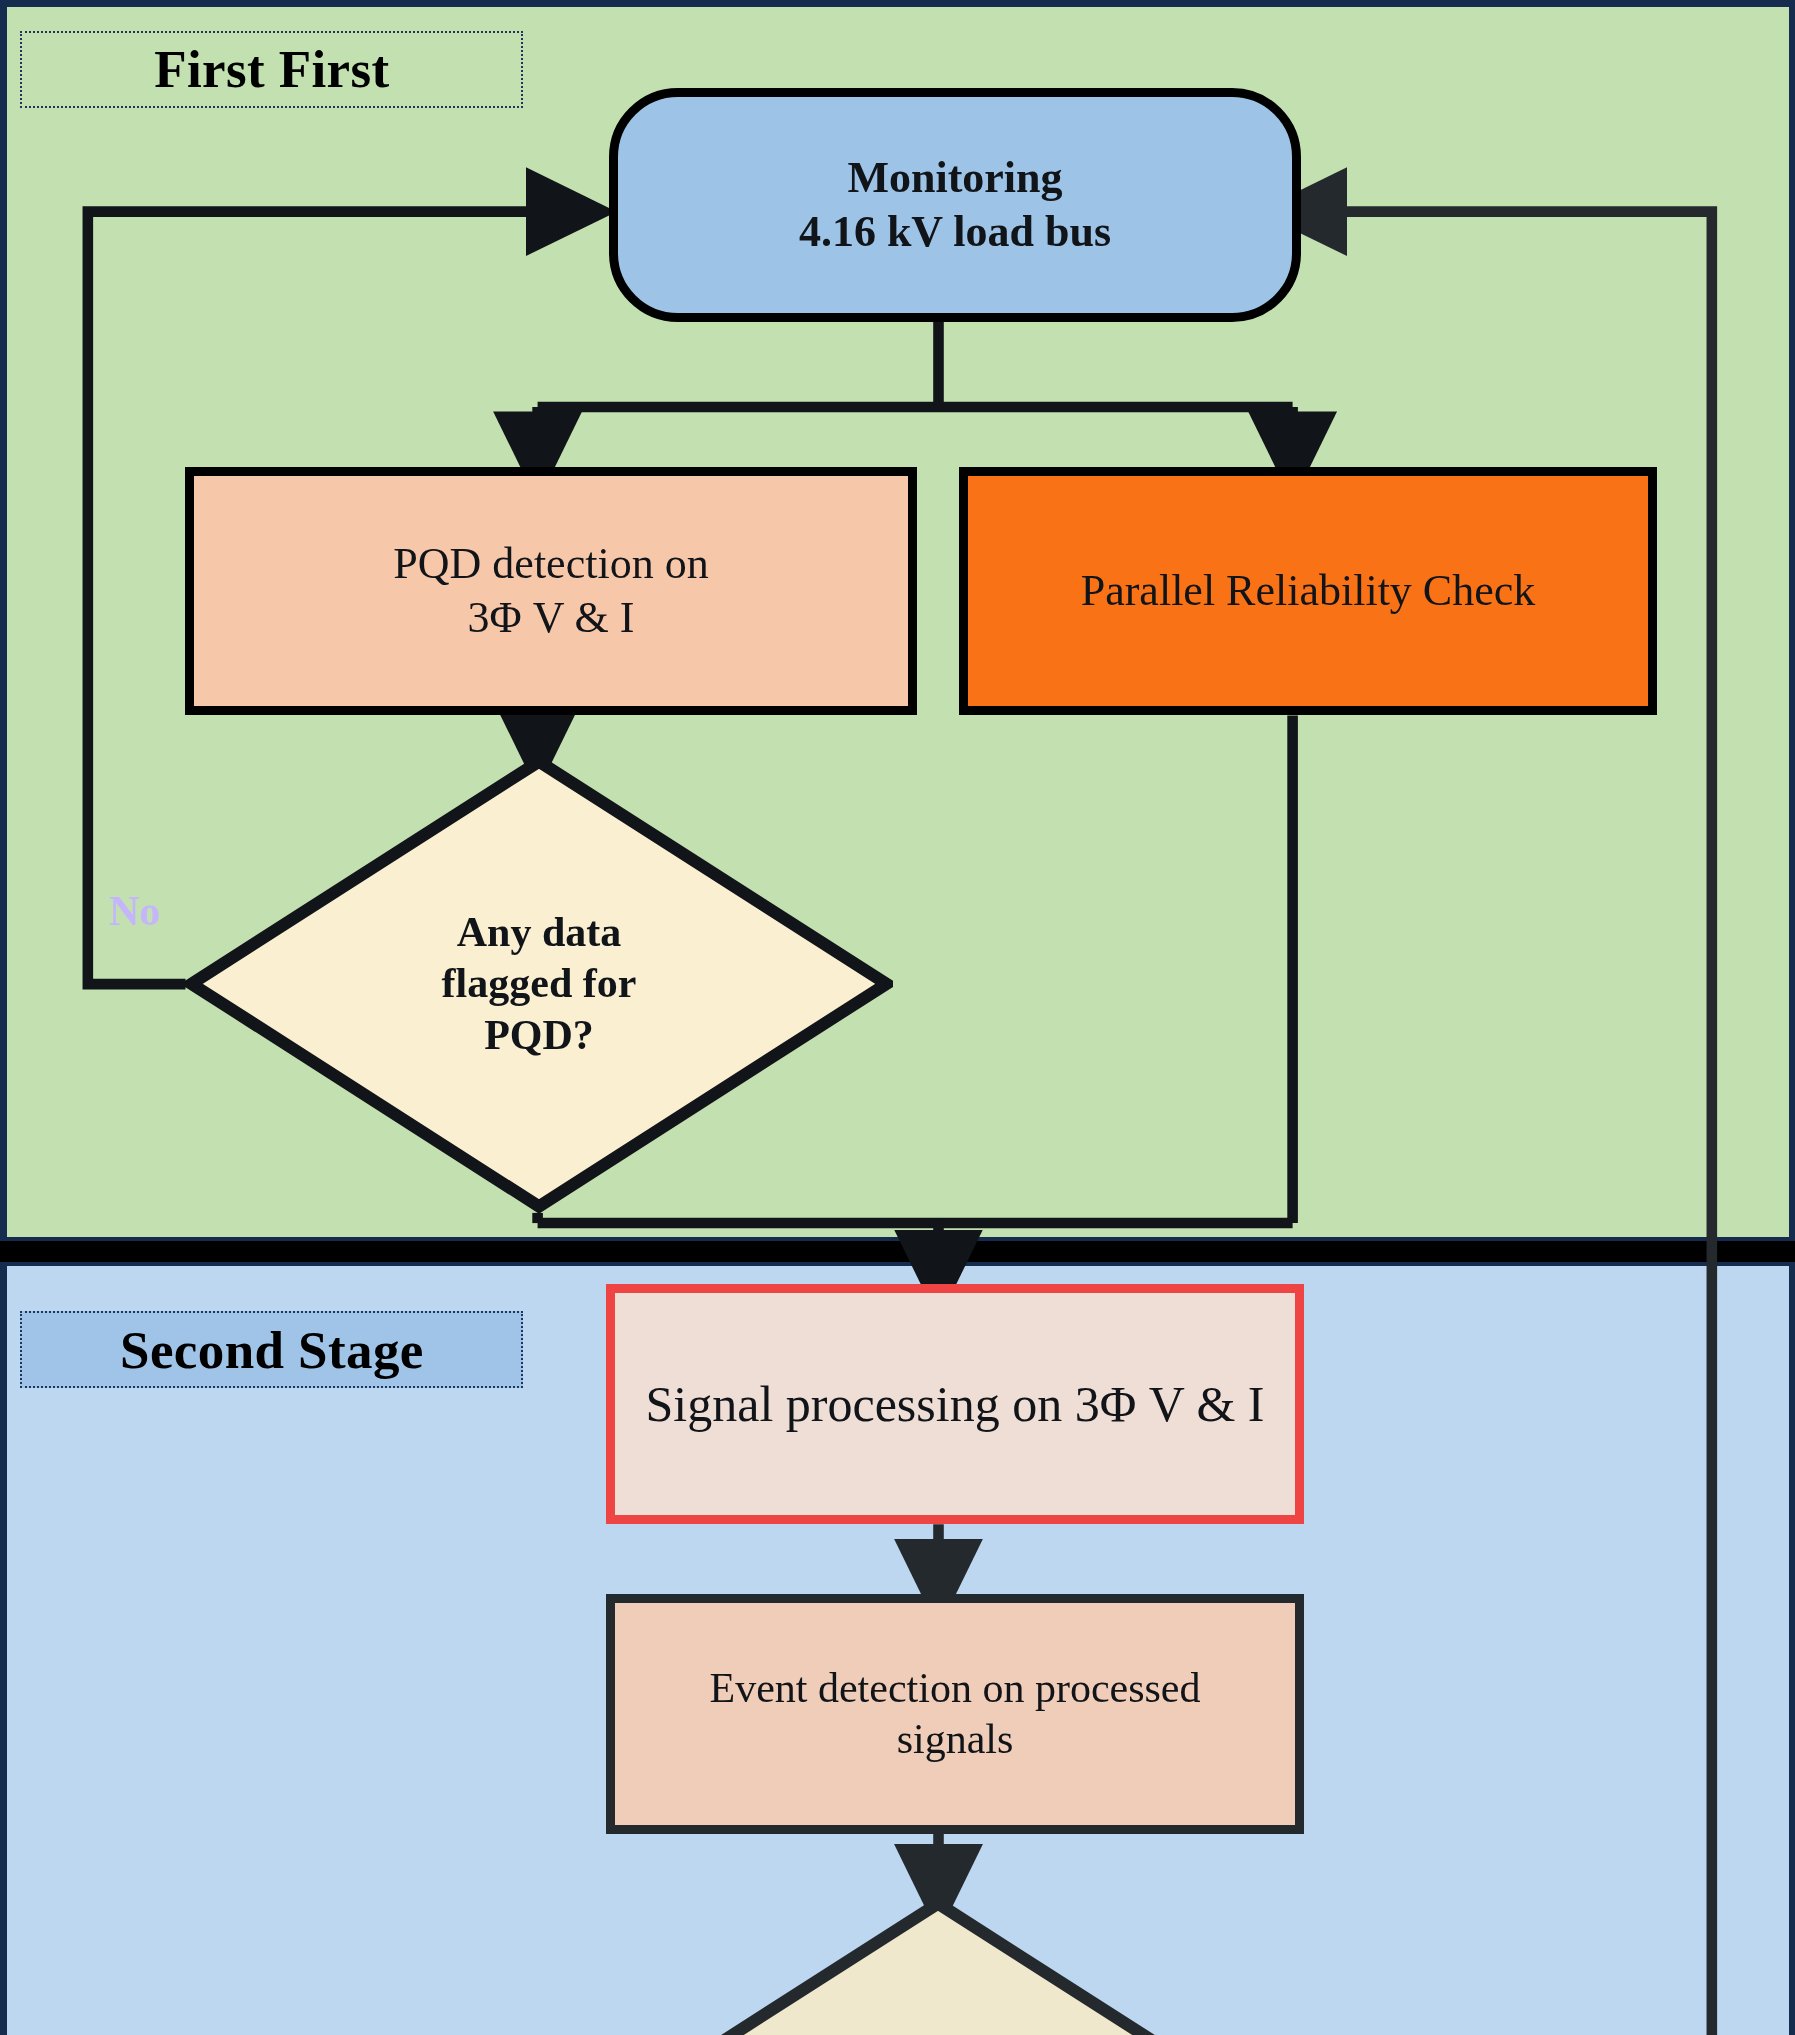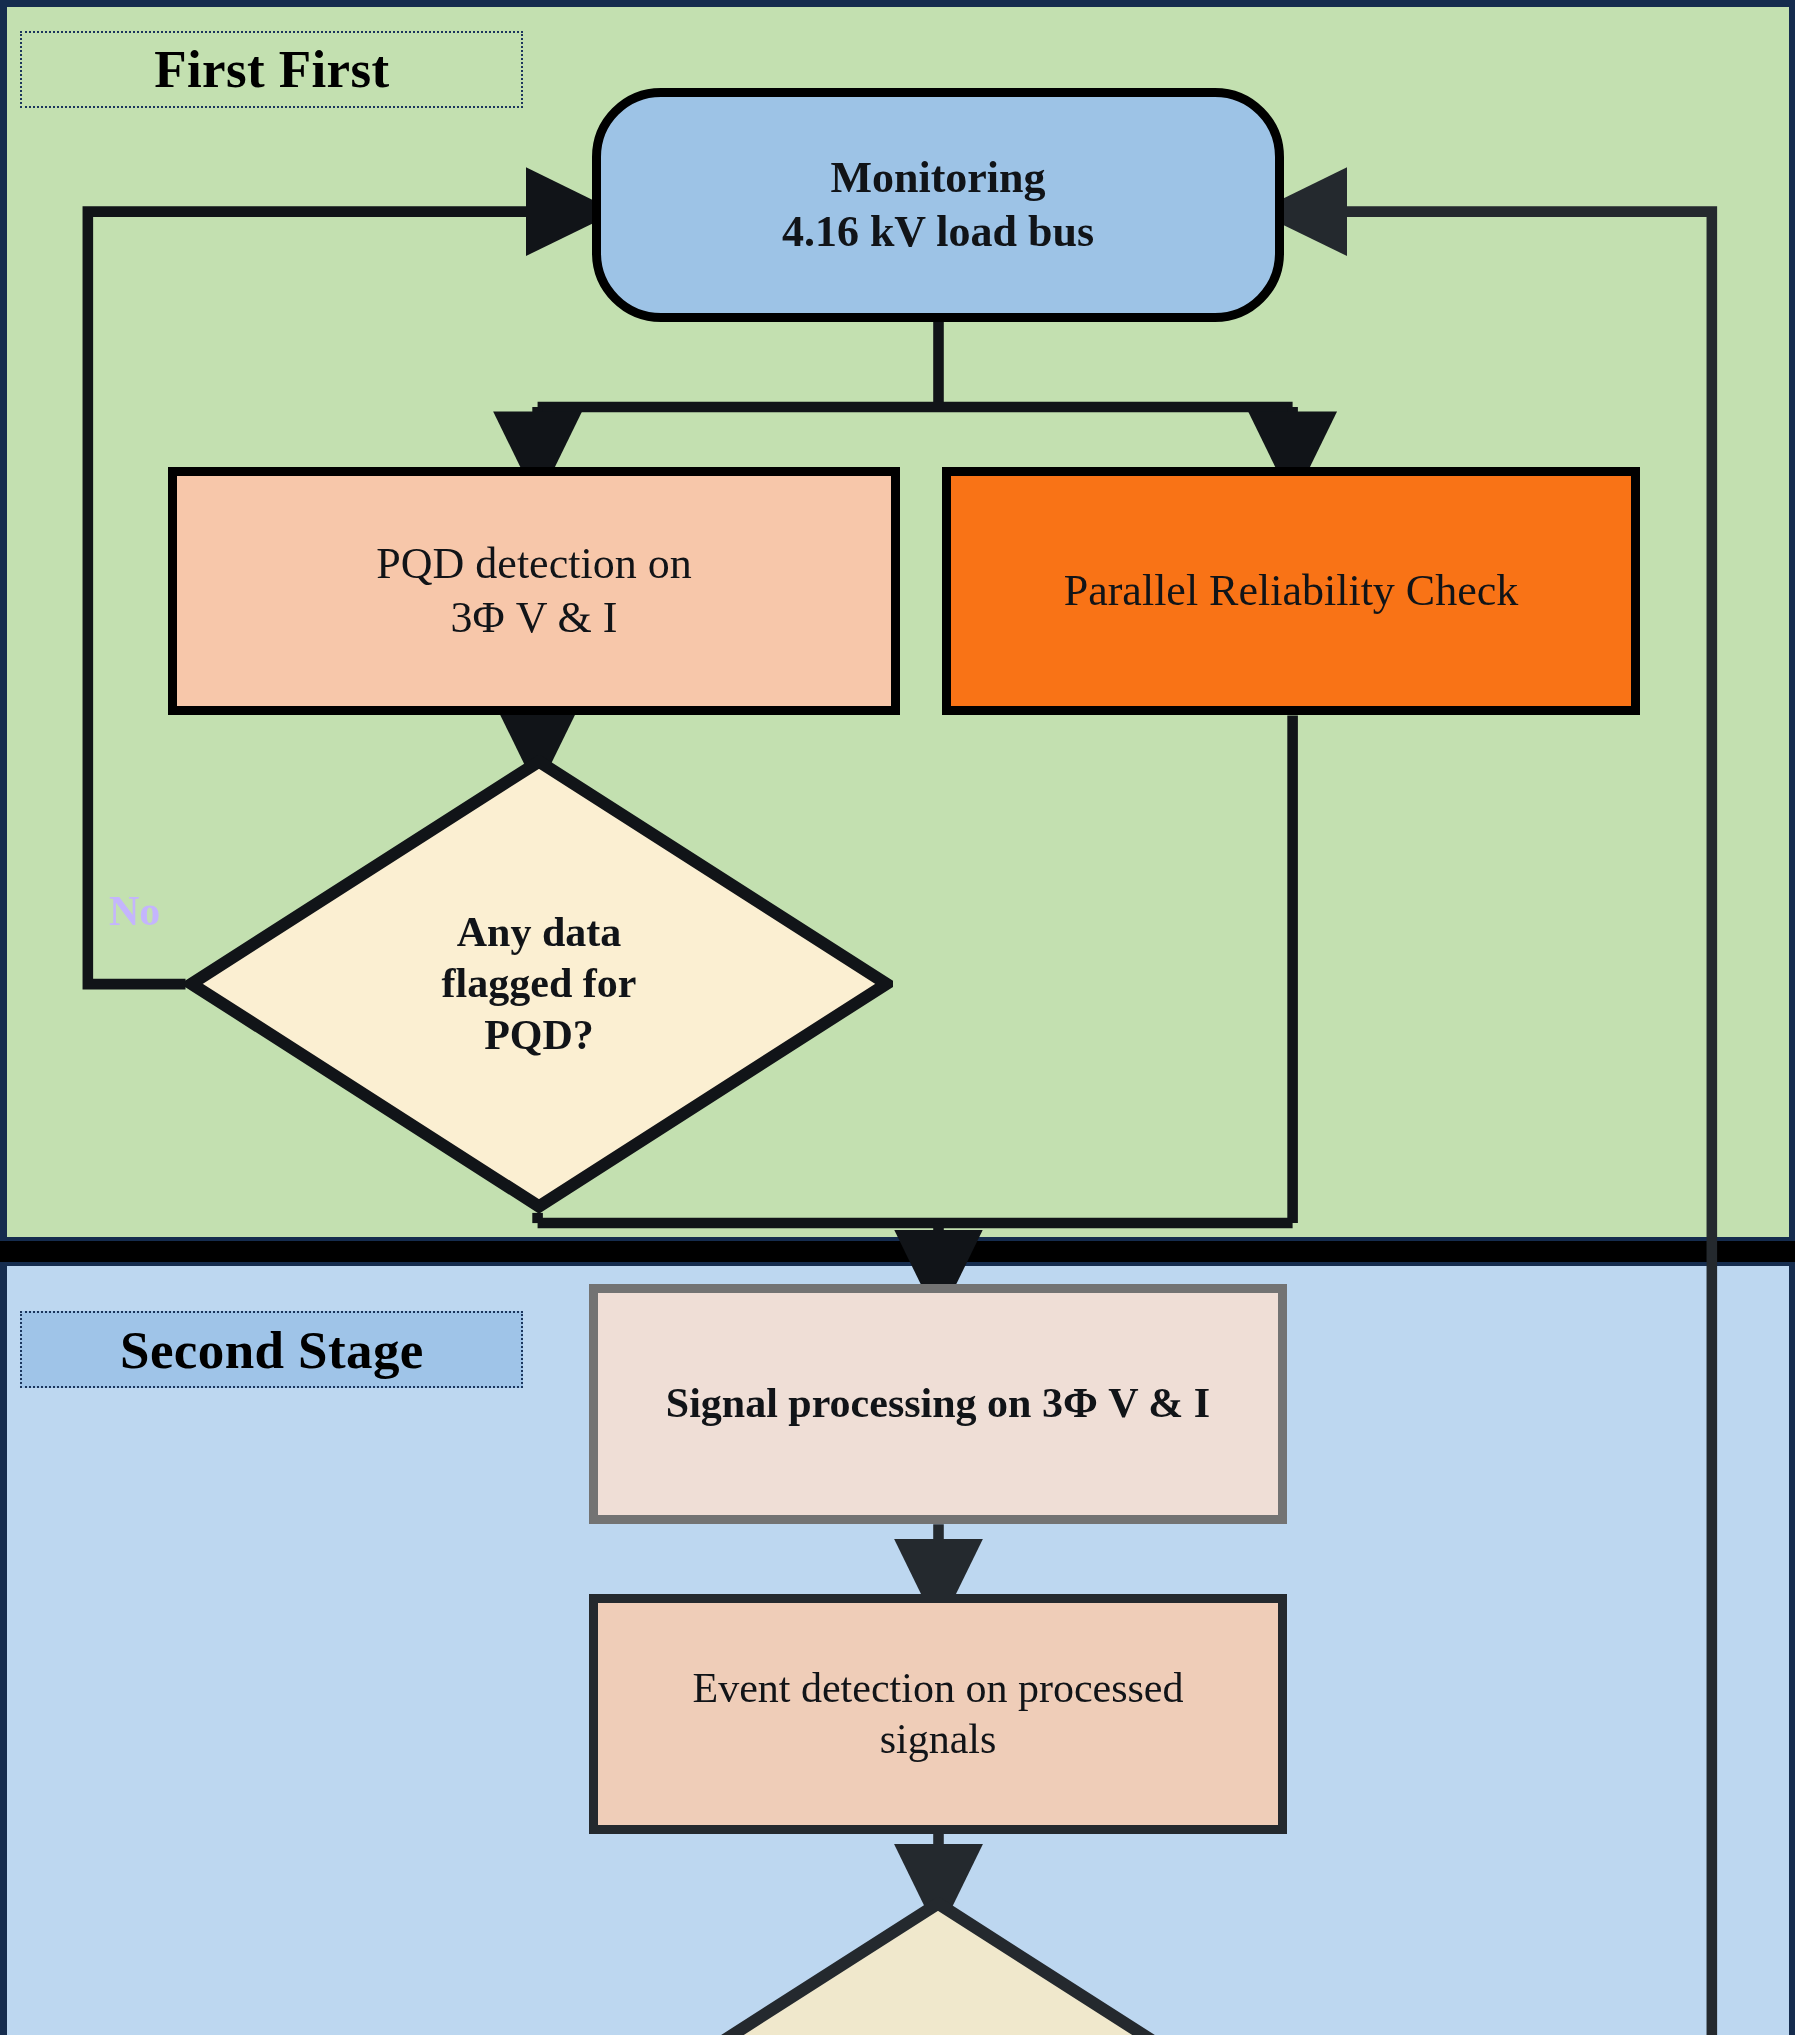--- a/index.html
+++ b/index.html
@@ -75,20 +75,21 @@
   
   .node {
     position: absolute;
     box-sizing: border-box;
     display: flex;
     align-items: center;
     justify-content: center;
     text-align: center;
     color: #111418;
     z-index: 6;
+    margin-left: 17px;
   }
   .node .txt {
     line-height: 1.22;
     padding: 0 10.6px;
     white-space: pre-line;
   }
   .terminator {
     border-radius: 65px;
   }
   
@@ -112,23 +113,22 @@
     left: 942px; top: 467px;
     width: 698px; height: 248px;
     background: #f97316;
     border: 9px solid #000000;
     font-size: 44px;
   }
   #node-signal {
     left: 589px; top: 1284px;
     width: 698px; height: 240px;
     background: #EFDED6;
-    border: 9px solid #737373;
-    font-size: 42px;
-    font-weight: bold;
+    border: 9px solid #ef4444;
+    font-size: 50px;
   }
   #node-event {
     left: 589px; top: 1594px;
     width: 698px; height: 240px;
     background: #EFCDB8;
     border: 9px solid #24292E;
     font-size: 42px;
   }
   
   .diamond-wrap {

